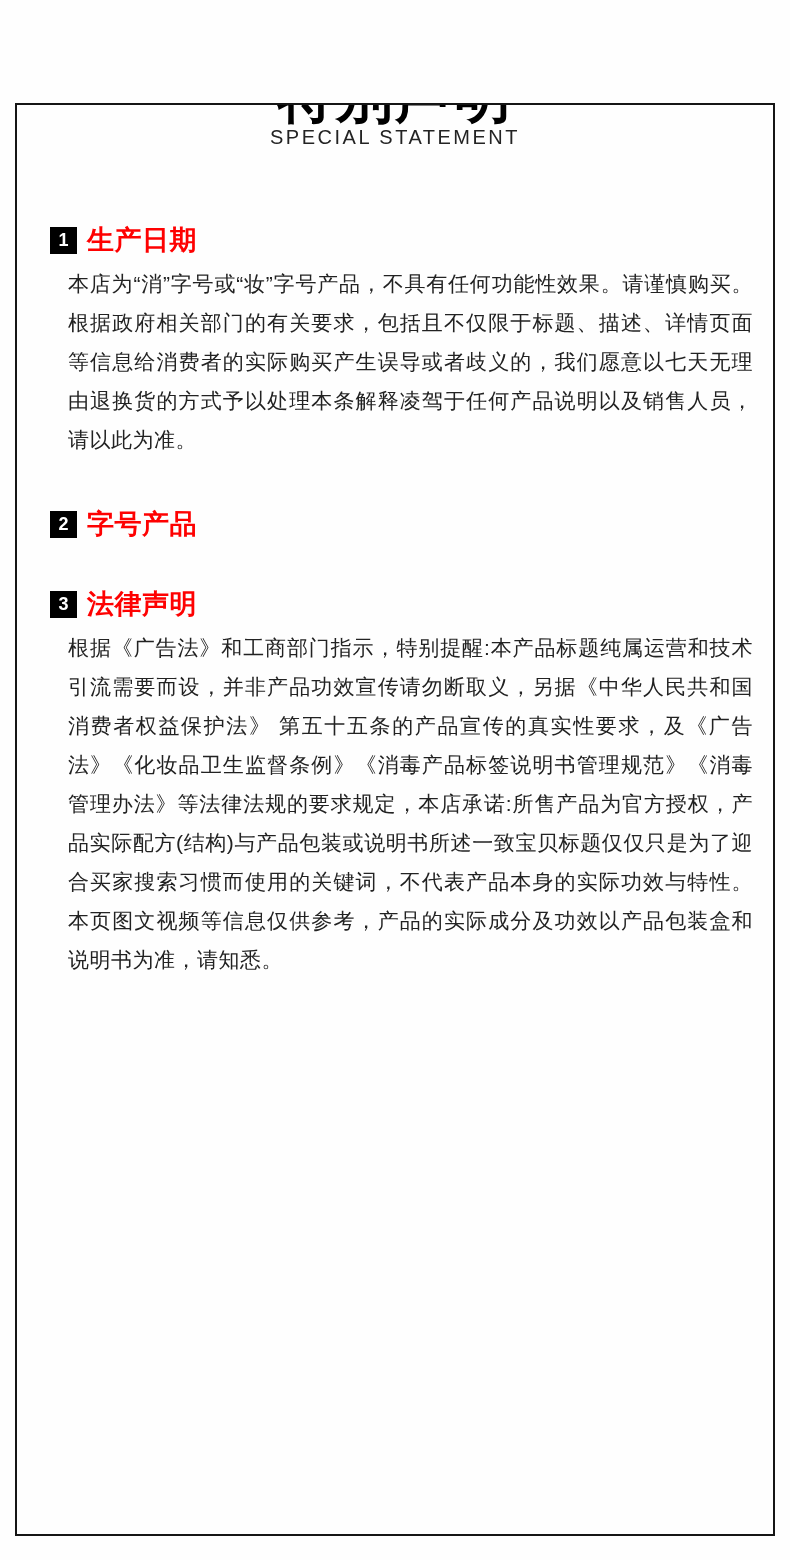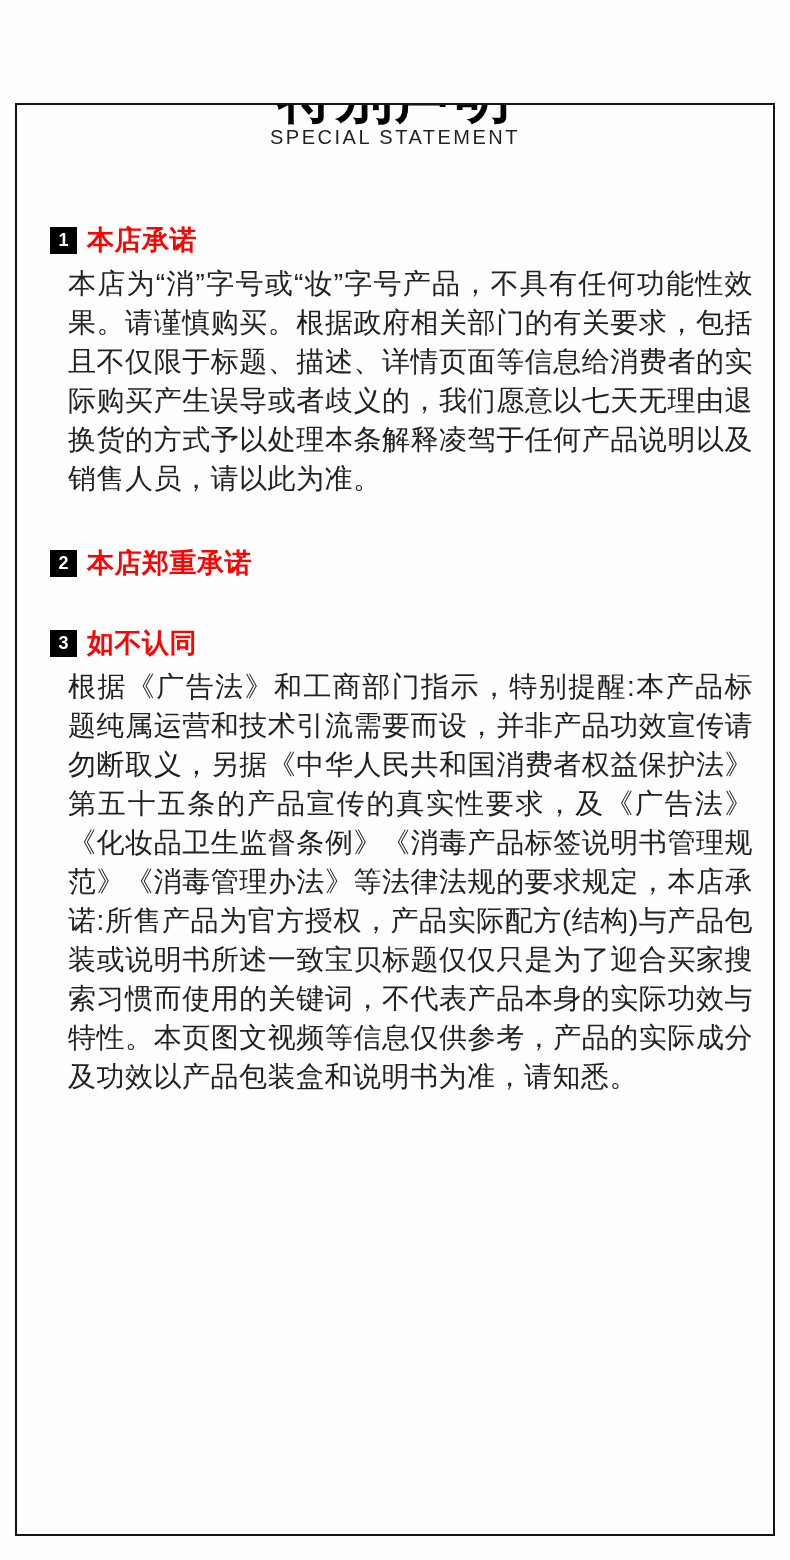--- a/index.html
+++ b/index.html
@@ -75,60 +75,60 @@
     color: #fe0101;
     letter-spacing: 0.5px;
     line-height: 30px;
   }
   .section-body {
     margin-top: 9px;
     padding-left: 18px;
   }
   .section-body p {
     margin: 0;
-    font-size: 28px;
+    font-size: 21px;
     line-height: 39px;
     color: #222222;
     letter-spacing: 0.5px;
     text-align: justify;
   }
 </style>
 </head>
 <body>
 
 <div class="frame">
 
   <div class="title-block">
     <h1 class="page-title">特别声明</h1>
   </div>
 
   <div class="page-subtitle">SPECIAL STATEMENT</div>
 
   <div class="section section--first">
     <div class="section-heading">
       <div class="badge">1</div>
-      <div class="heading-text">本店承诺</div>
+      <div class="heading-text">生产日期</div>
     </div>
     <div class="section-body">
       <p>本店为“消”字号或“妆”字号产品，不具有任何功能性效果。请谨慎购买。根据政府相关部门的有关要求，包括且不仅限于标题、描述、详情页面等信息给消费者的实际购买产生误导或者歧义的，我们愿意以七天无理由退换货的方式予以处理本条解释凌驾于任何产品说明以及销售人员，请以此为准。</p>
     </div>
   </div>
 
   <div class="section">
     <div class="section-heading">
       <div class="badge">2</div>
-      <div class="heading-text">本店郑重承诺</div>
+      <div class="heading-text">字号产品</div>
     </div>
     <div class="section-body">
     </div>
   </div>
 
   <div class="section">
     <div class="section-heading">
       <div class="badge">3</div>
-      <div class="heading-text">如不认同</div>
+      <div class="heading-text">法律声明</div>
     </div>
     <div class="section-body">
       <p>根据《广告法》和工商部门指示，特别提醒:本产品标题纯属运营和技术引流需要而设，并非产品功效宣传请勿断取义，另据《中华人民共和国消费者权益保护法》 第五十五条的产品宣传的真实性要求，及《广告法》《化妆品卫生监督条例》《消毒产品标签说明书管理规范》《消毒管理办法》等法律法规的要求规定，本店承诺:所售产品为官方授权，产品实际配方(结构)与产品包装或说明书所述一致宝贝标题仅仅只是为了迎合买家搜索习惯而使用的关键词，不代表产品本身的实际功效与特性。本页图文视频等信息仅供参考，产品的实际成分及功效以产品包装盒和说明书为准，请知悉。</p>
     </div>
   </div>
 
 </div>
 
 </body></html>

